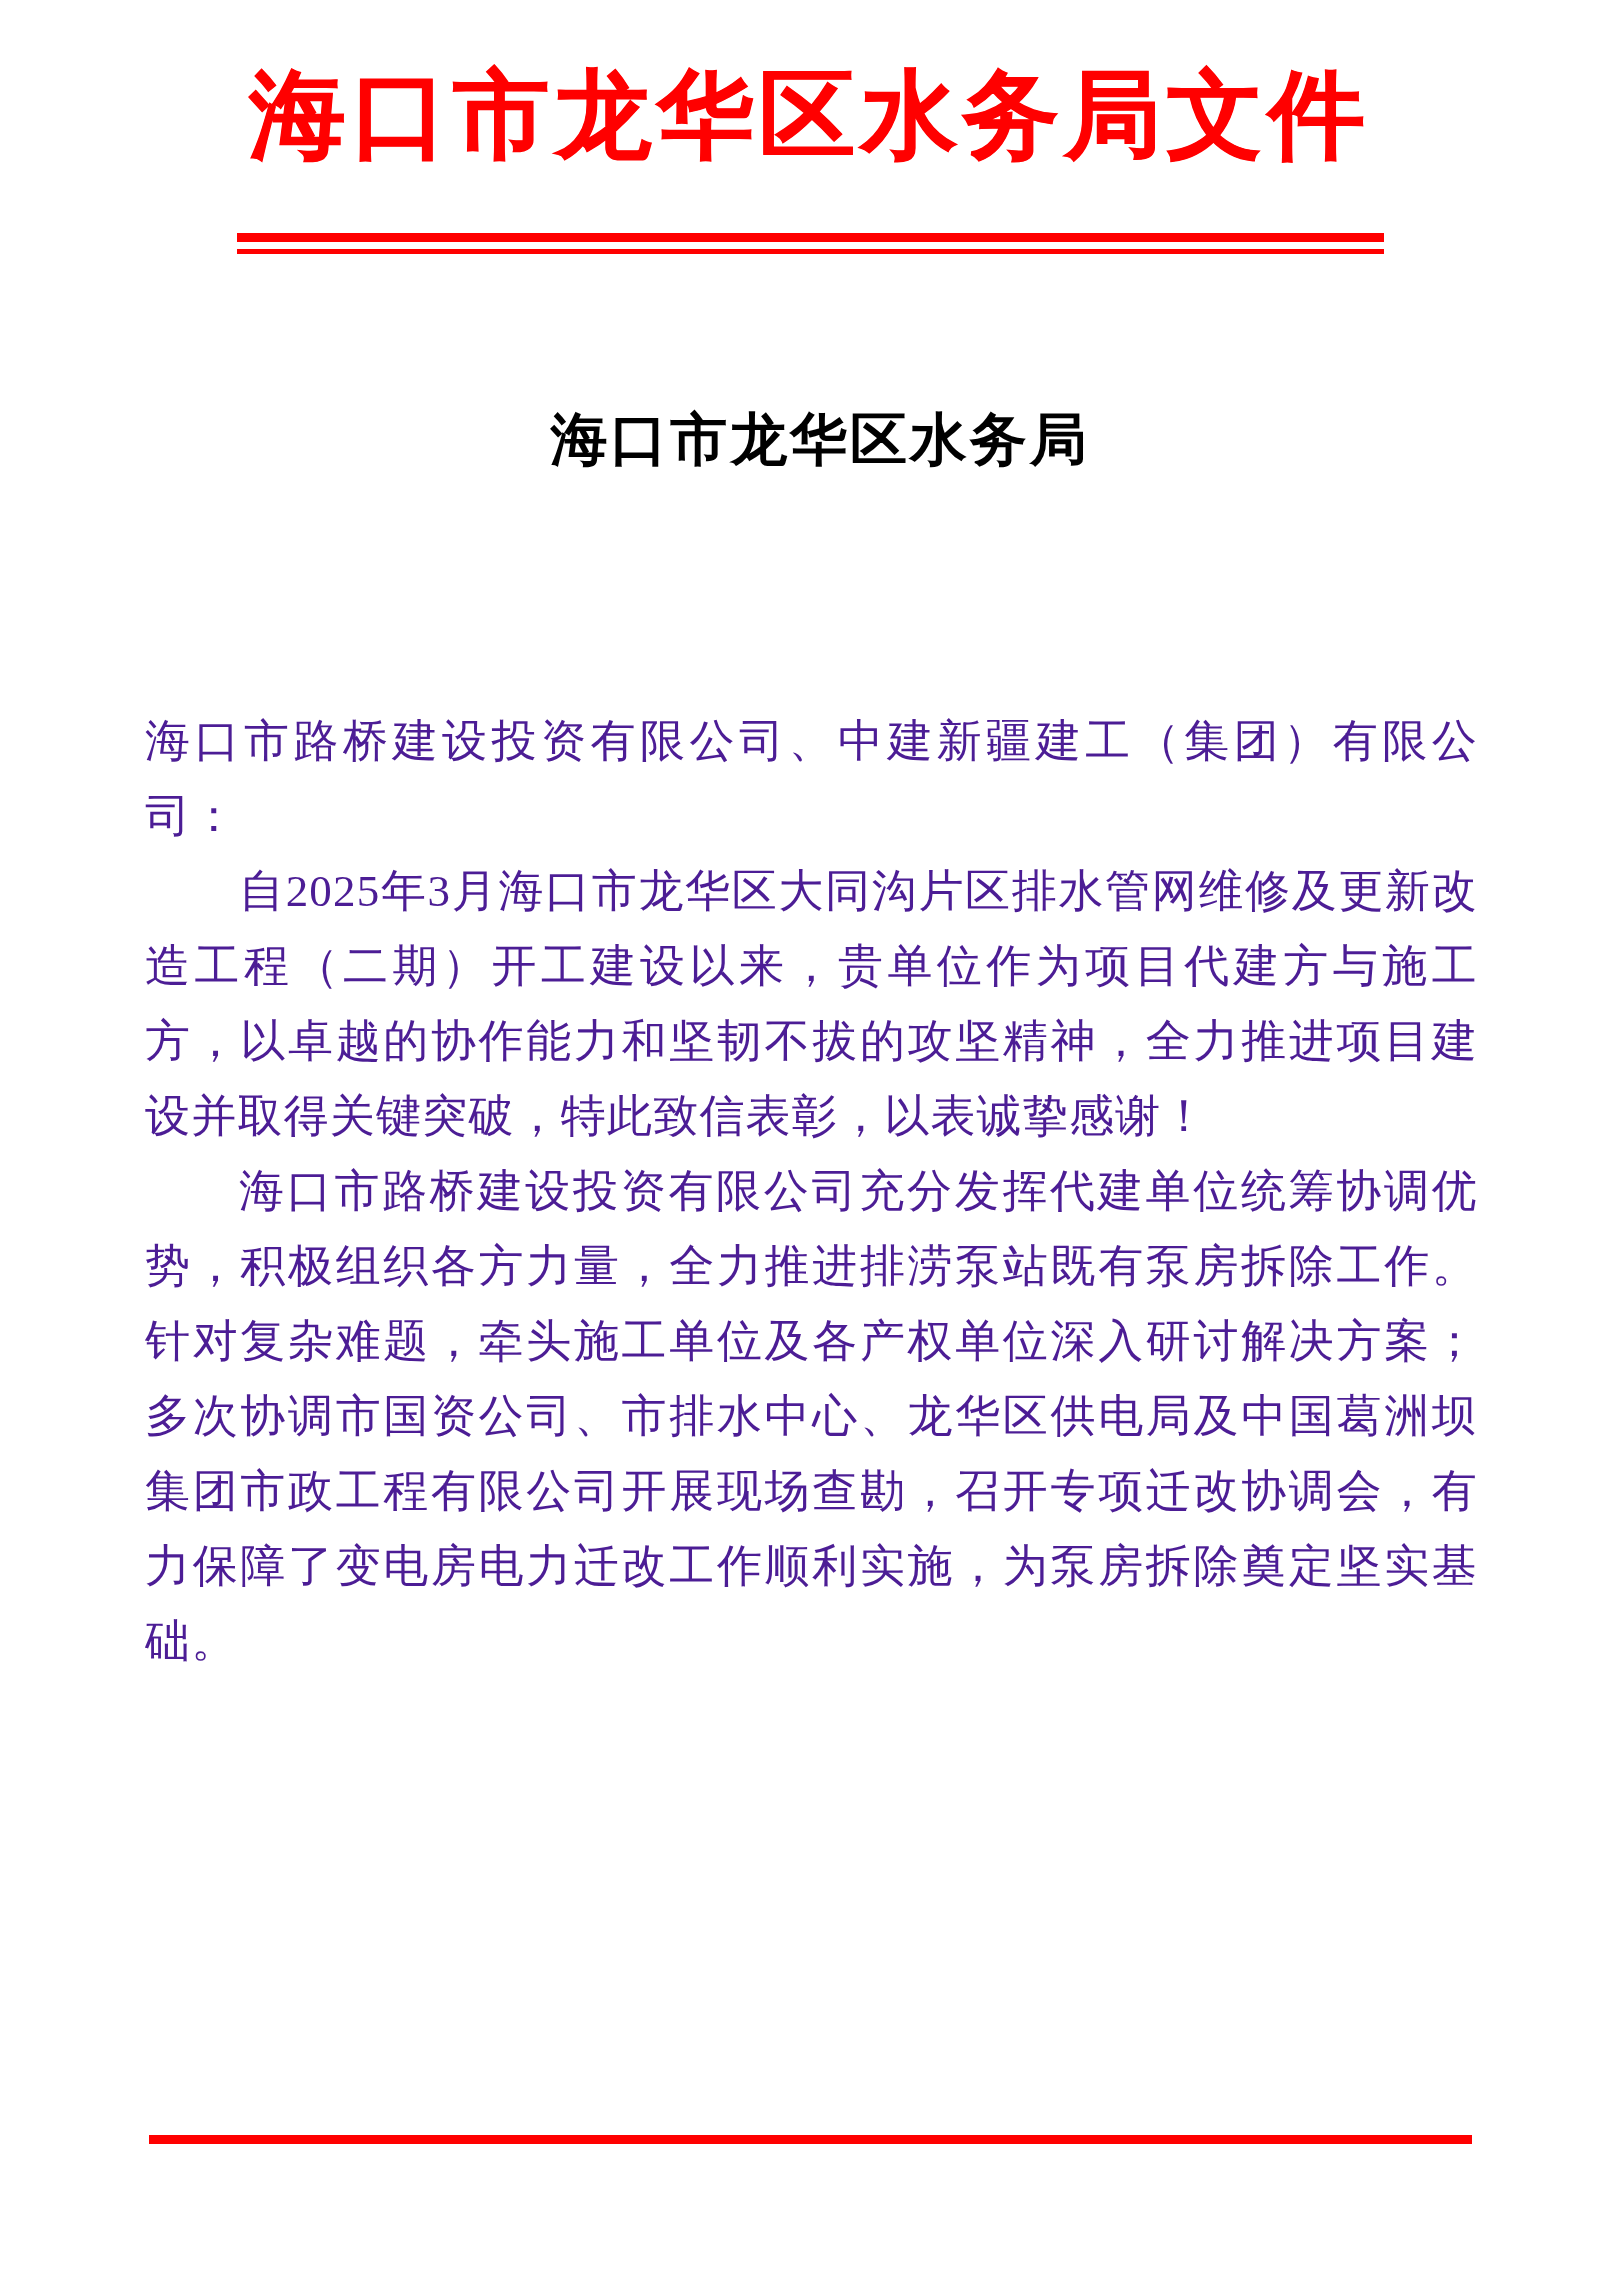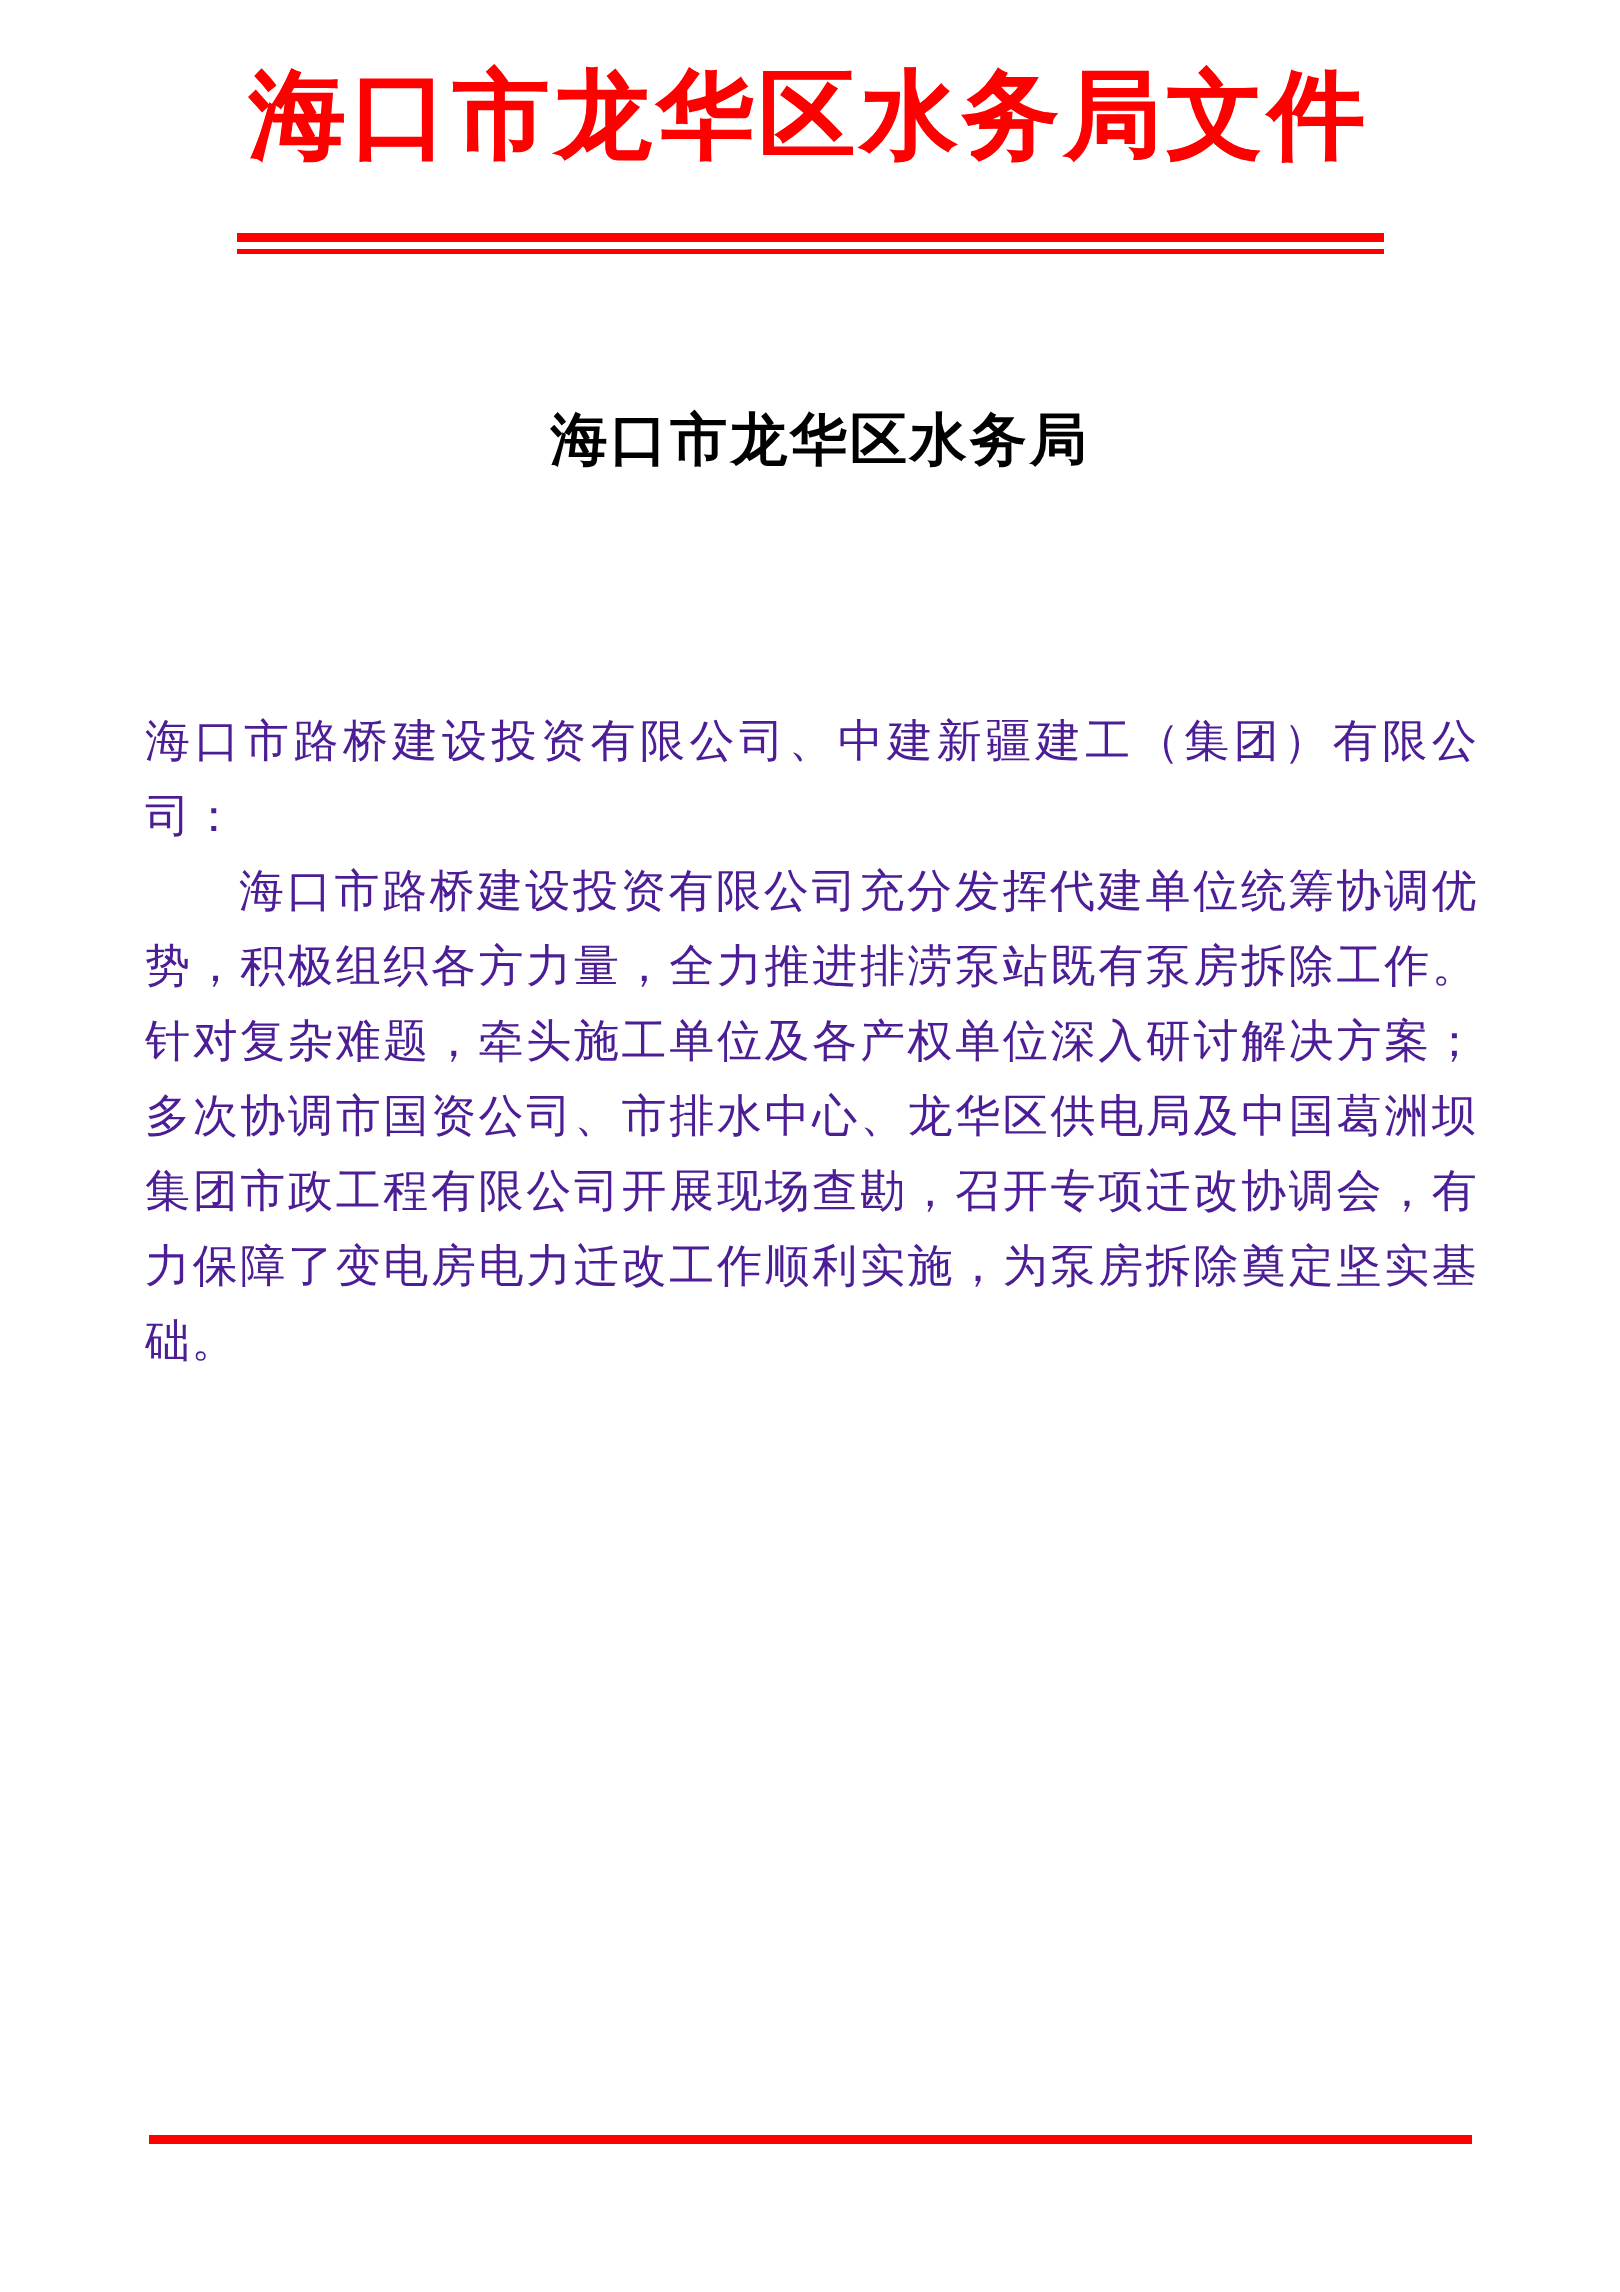--- a/index.html
+++ b/index.html
@@ -129,19 +129,20 @@
     <div class="rule-gap"></div>
     <div class="rule-thin"></div>
   </div>
 
   <div class="doc-heading">
     <span class="line">海口市龙华区水务局</span>
   </div>
 
   <div class="body-block">
     <p class="p-flush">海口市路桥建设投资有限公司、中建新疆建工（集团）有限公司：</p>
+    <p class="p-indent">自2025年3月海口市龙华区大同沟片区排水管网维修及更新改造工程（二期）开工建设以来，贵单位作为项目代建方与施工方，以卓越的协作能力和坚韧不拔的攻坚精神，全力推进项目建设并取得关键突破，特此致信表彰，以表诚挚感谢！</p>
     <p class="p-indent">海口市路桥建设投资有限公司充分发挥代建单位统筹协调优势，积极组织各方力量，全力推进排涝泵站既有泵房拆除工作。针对复杂难题，牵头施工单位及各产权单位深入研讨解决方案；多次协调市国资公司、市排水中心、龙华区供电局及中国葛洲坝集团市政工程有限公司开展现场查勘，召开专项迁改协调会，有力保障了变电房电力迁改工作顺利实施，为泵房拆除奠定坚实基础。</p>
   </div>
 
   <div class="footer-bar"></div>
 
 </div>
 
 
 </body></html>

